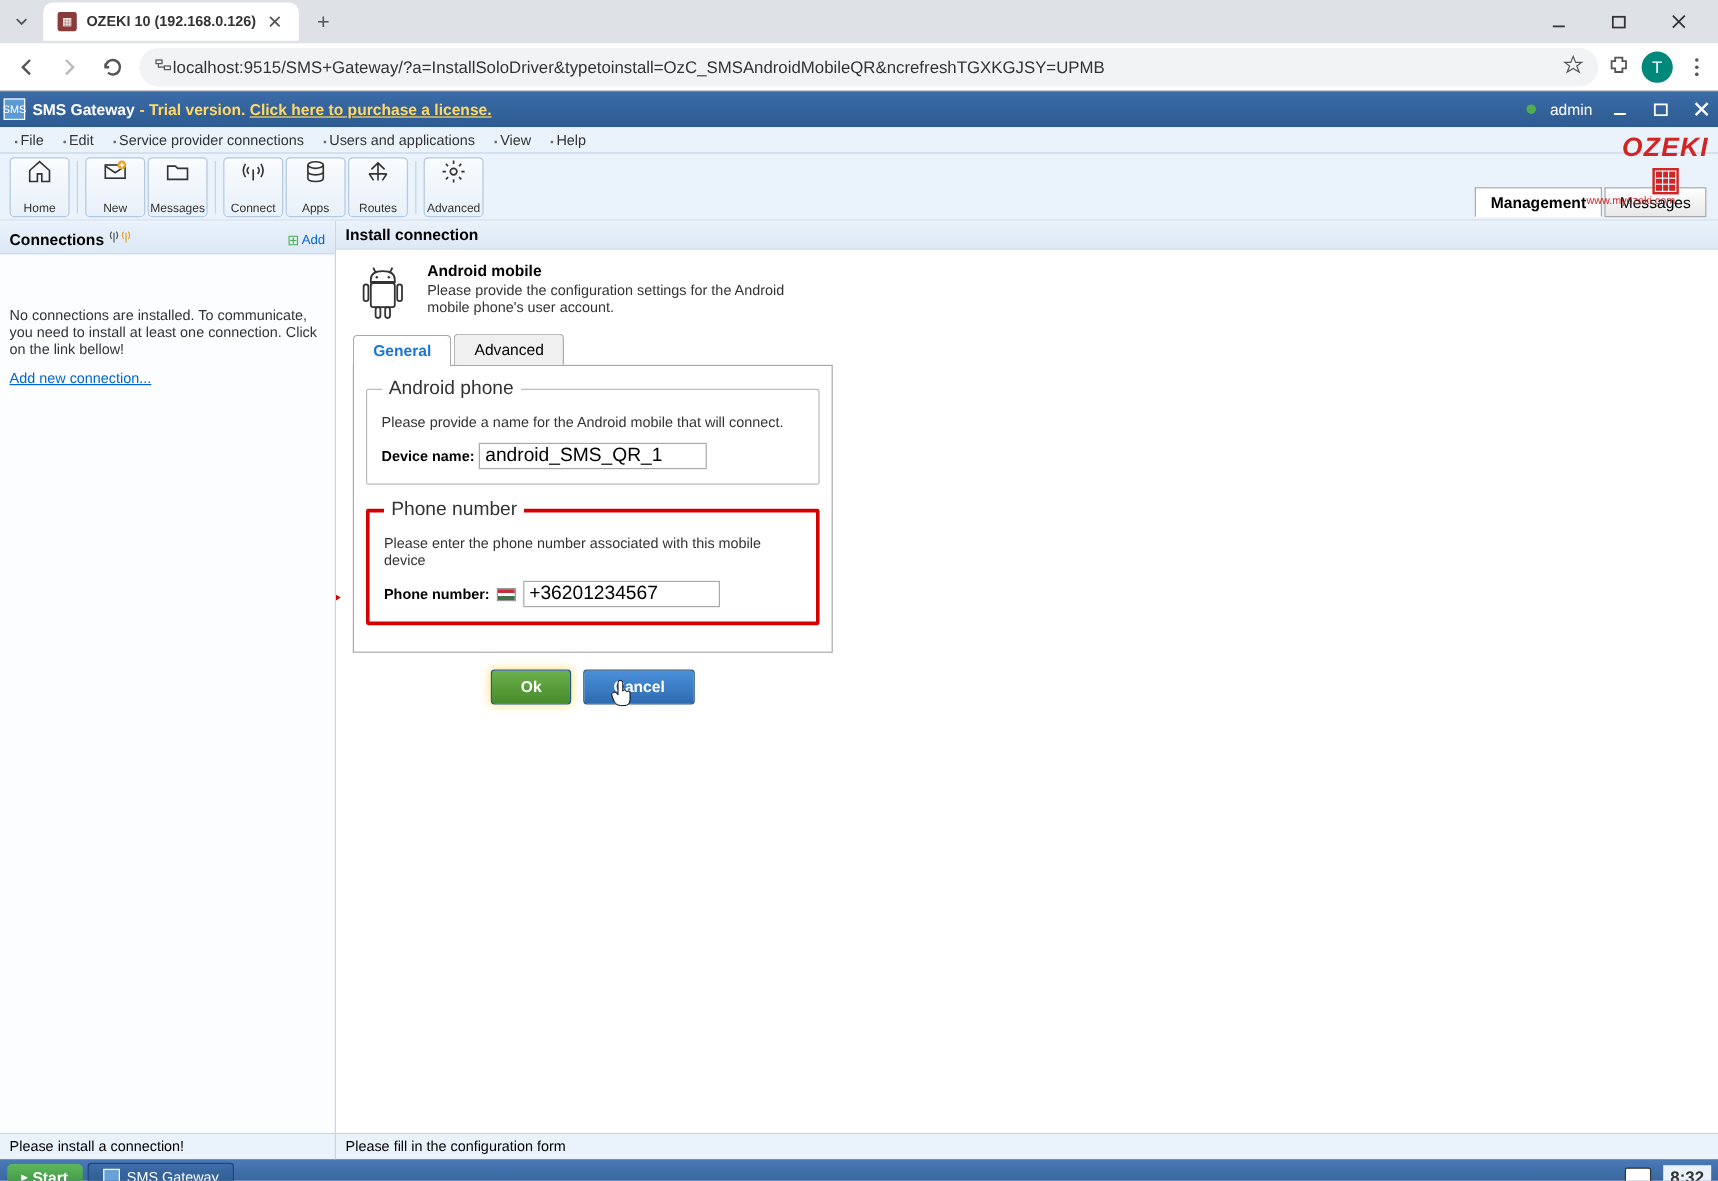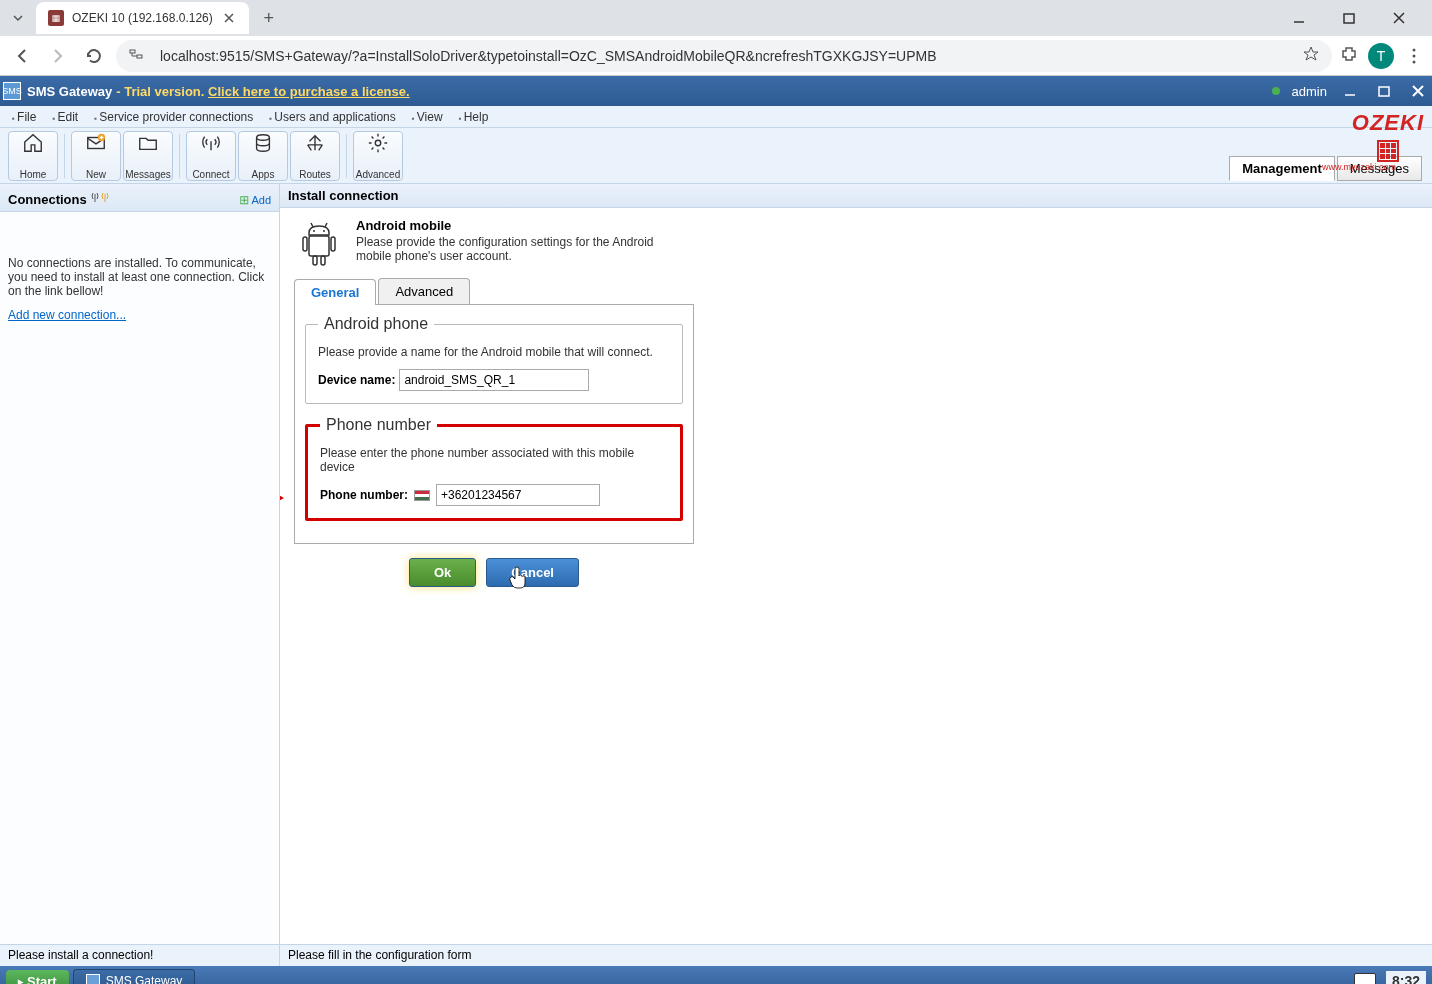--- a/index.html
+++ b/index.html
@@ -4,29 +4,29 @@
 <style>
 * { box-sizing: border-box; margin: 0; padding: 0; }
 body { font-family: Arial, sans-serif; font-size: 13px; width: 1432px; height: 984px; background: #fff; overflow: hidden; }
 
 
 .browser-chrome { background: #dee1e6; }
 .tab-bar { display: flex; align-items: center; height: 36px; padding: 0 8px; }
 .tab-dropdown { width: 20px; height: 20px; display: flex; align-items: center; justify-content: center; margin-right: 8px; cursor: pointer; }
 .tab { display: flex; align-items: center; background: #fff; border-radius: 8px 8px 0 0; padding: 6px 12px; min-width: 200px; height: 32px; gap: 8px; }
 .tab-favicon { width: 16px; height: 16px; background: #8b3a3a; border-radius: 2px; display: flex; align-items: center; justify-content: center; color: #fff; font-size: 9px; }
-.tab-title { flex: 1; font-size: 12px; color: #333; }
+.tab-title { flex: 1; font-size: 12px; color: #333; font-weight: bold; }
 .tab-close { width: 16px; height: 16px; display: flex; align-items: center; justify-content: center; cursor: pointer; color: #555; }
 .new-tab-btn { width: 28px; height: 28px; display: flex; align-items: center; justify-content: center; cursor: pointer; font-size: 18px; color: #555; margin-left: 6px; }
 .window-controls { margin-left: auto; display: flex; gap: 20px; padding-right: 10px; }
 .window-btn { width: 30px; height: 30px; display: flex; align-items: center; justify-content: center; cursor: pointer; color: #333; }
 
 .nav-bar { display: flex; align-items: center; background: #fff; height: 40px; padding: 4px 8px; gap: 8px; border-bottom: 1px solid #ccc; }
 .nav-btn { width: 28px; height: 28px; display: flex; align-items: center; justify-content: center; cursor: pointer; color: #555; border-radius: 14px; }
-.url-bar { flex: 1; display: flex; align-items: center; background: #f1f3f4; border-radius: 16px; height: 32px; padding: 0 12px; gap: 16px; }
+.url-bar { flex: 1; display: flex; align-items: center; background: #f1f3f4; border-radius: 16px; height: 32px; padding: 0 12px; gap: 0; }
 .url-icon { color: #5f6368; }
 .url-text { flex: 1; font-size: 14px; color: #333; }
 .nav-right { display: flex; align-items: center; gap: 10px; }
 .profile-badge { width: 26px; height: 26px; border-radius: 13px; background: #00897b; color: #fff; display: flex; align-items: center; justify-content: center; font-size: 14px; }
 .dots-btn { width: 20px; display: flex; align-items: center; justify-content: center; cursor: pointer; }
 
 
 .app-header { background: linear-gradient(to bottom, #3b6ca8, #2d5a91); color: #fff; display: flex; align-items: center; height: 30px; padding: 0 3px; }
 .app-header-icon { width: 18px; height: 18px; background: #5c9ad6; border: 1px solid #fff; margin-right: 6px; font-size: 9px; display: flex; align-items: center; justify-content: center; }
 .app-title { font-weight: bold; font-size: 13px; }
@@ -77,21 +77,21 @@
 .form-tab { border: 1px solid #aaa; border-bottom: none; background: #f0f0f0; padding: 5px 16px; font-size: 13px; cursor: pointer; margin-right: 2px; border-radius: 4px 4px 0 0; }
 .form-tab.active { background: #fff; color: #1976d2; font-weight: bold; position: relative; top: 1px; }
 
 .form-body { border: 1px solid #aaa; margin: 0 14px; padding: 10px; width: 400px; }
 fieldset { border: 1px solid #bbb; border-radius: 2px; padding: 12px; margin-bottom: 12px; }
 fieldset.highlighted { border: 3px solid #d40000; }
 legend { font-size: 16px; color: #333; padding: 0 6px; }
 .field-desc { font-size: 12px; color: #333; margin-bottom: 10px; }
 .field-row { display: flex; align-items: center; gap: 4px; }
 .field-label { font-weight: bold; font-size: 12px; }
-.text-input { border: 1px solid #aaa; padding: 2px 4px; font-size: 12px; width: 190px; height: 22px; }
+.text-input { border: 1px solid #aaa; padding: 2px 4px; font-size: 16px; width: 190px; height: 22px; }
 .flag-icon { width: 16px; height: 11px; display: inline-block; background: linear-gradient(to bottom, #cd2a3e 33%, #fff 33%, #fff 66%, #436f4d 66%); border: 1px solid #999; margin: 0 2px; }
 
 .form-buttons { display: flex; gap: 10px; justify-content: center; margin: 14px; width: 400px; }
 .btn { padding: 6px 24px; border: 1px solid #2a5a8a; border-radius: 3px; cursor: pointer; font-size: 13px; color: #fff; font-weight: bold; }
 .btn-ok { background: linear-gradient(to bottom, #6ab04c, #4a8c2c); box-shadow: 0 0 8px rgba(255,220,80,0.8); }
 .btn-cancel { background: linear-gradient(to bottom, #4a90d9, #2e6bb0); }
 
 
 .red-arrow { position: absolute; left: -136px; top: 250px; width: 140px; height: 80px; }
 

